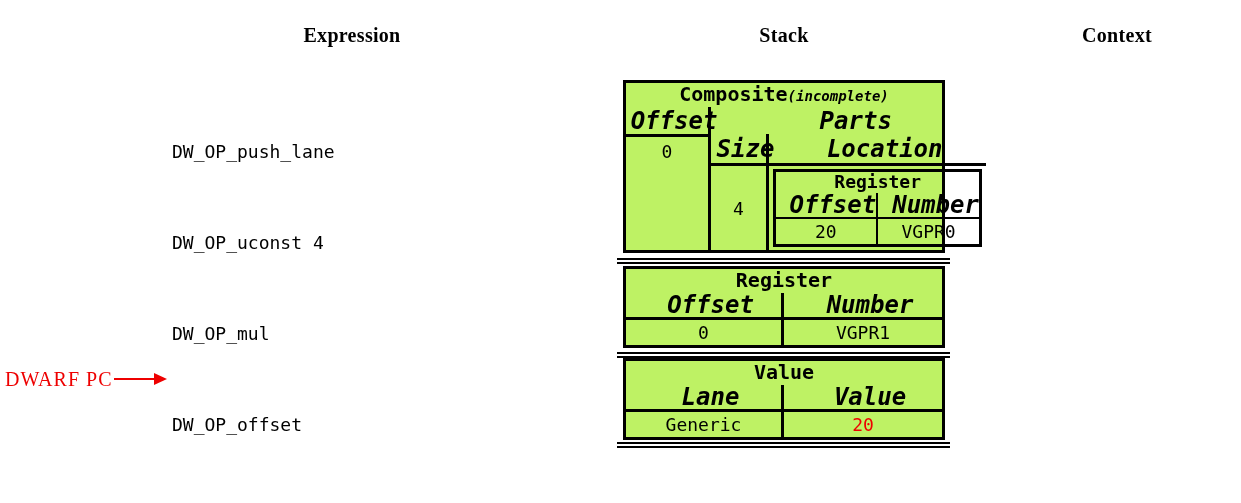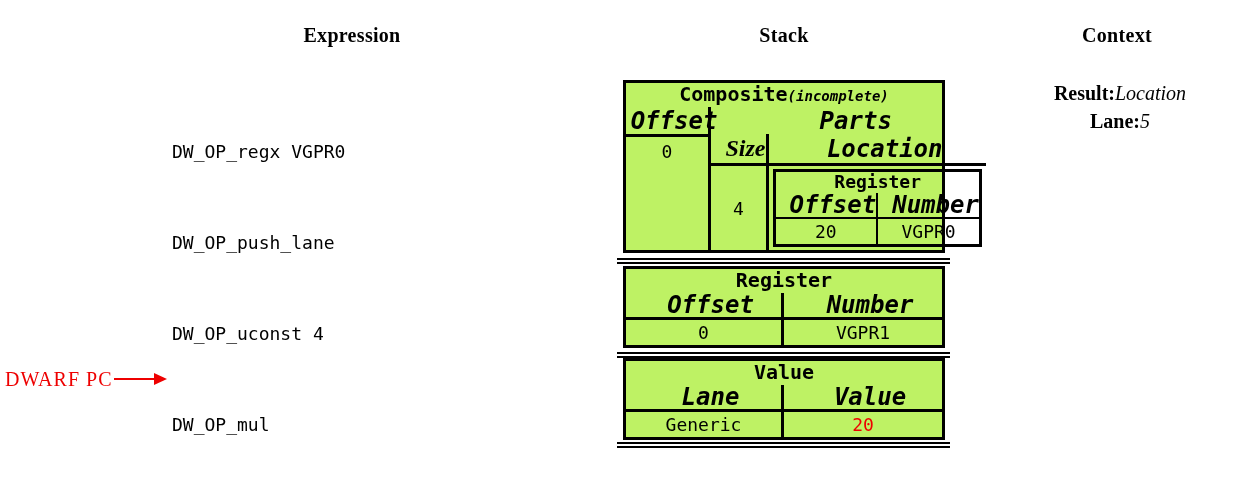--- a/index.html
+++ b/index.html
@@ -56,21 +56,21 @@
 
   
   #composite { top: 80px; height: 173px; display: flex; flex-direction: column; }
   .comp-body { flex: 1; display: flex; }
   .comp-left { width: 85px; border-right: 3px solid var(--ink); display: flex; flex-direction: column; }
   .comp-off-hdr { height: 30px; border-bottom: 3px solid var(--ink); }
   .comp-off-val { height: 28px; }
   .comp-right { flex: 1; display: flex; flex-direction: column; }
   .comp-parts-hdr { height: 27px; }
   .comp-sl { display: flex; height: 32px; border-bottom: 3px solid var(--ink); }
-  .comp-size-hdr { width: 58px; border-right: 3px solid var(--ink); font-family: Liberation Serif, serif; }
+  .comp-size-hdr { width: 58px; border-right: 3px solid var(--ink); }
   .comp-loc-hdr { flex: 1; }
   .comp-content { flex: 1; display: flex; }
   .comp-size-val { width: 58px; border-right: 3px solid var(--ink); }
   .comp-loc-val { flex: 1; padding: 3px 4px; }
 
   
   #nested-register { border: 3px solid var(--ink); height: 100%; display: flex; flex-direction: column; }
   #nested-register .t-title { height: 21px; line-height: 20px; font-size: 18px; }
   .n-row { display: flex; }
   .n-hdr-row { height: 26px; border-bottom: 2px solid var(--ink); }
@@ -116,21 +116,20 @@
 </head>
 <body>
 
 <div id="canvas">
 
   <div id="hdr-expression" class="col-hdr">Expression</div>
   <div id="hdr-stack" class="col-hdr">Stack</div>
   <div id="hdr-context" class="col-hdr">Context</div>
 
   <div id="expr-list">
-    <div>DW_OP_regx VGPR0</div>
     <div>DW_OP_push_lane</div>
     <div>DW_OP_uconst 4</div>
     <div>DW_OP_mul</div>
     <div>DW_OP_offset</div>
     
     
     
     
     
     
@@ -201,18 +200,14 @@
     </div>
     <div class="t2-val-row">
       <div class="t2-left cc t-val">Generic</div>
       <div class="t2-right cc t-val red-text">20</div>
     </div>
   </div>
 
   <div id="sep-3" class="sep"></div>
 
 
-  <div id="context-block">
-    <div><span class="ctx-label">Result:</span><span class="ctx-value">Location</span></div>
-    <div><span class="ctx-label">Lane:</span><span class="ctx-value">5</span></div>
-  </div>
 
 </div>
 
 </body></html>

